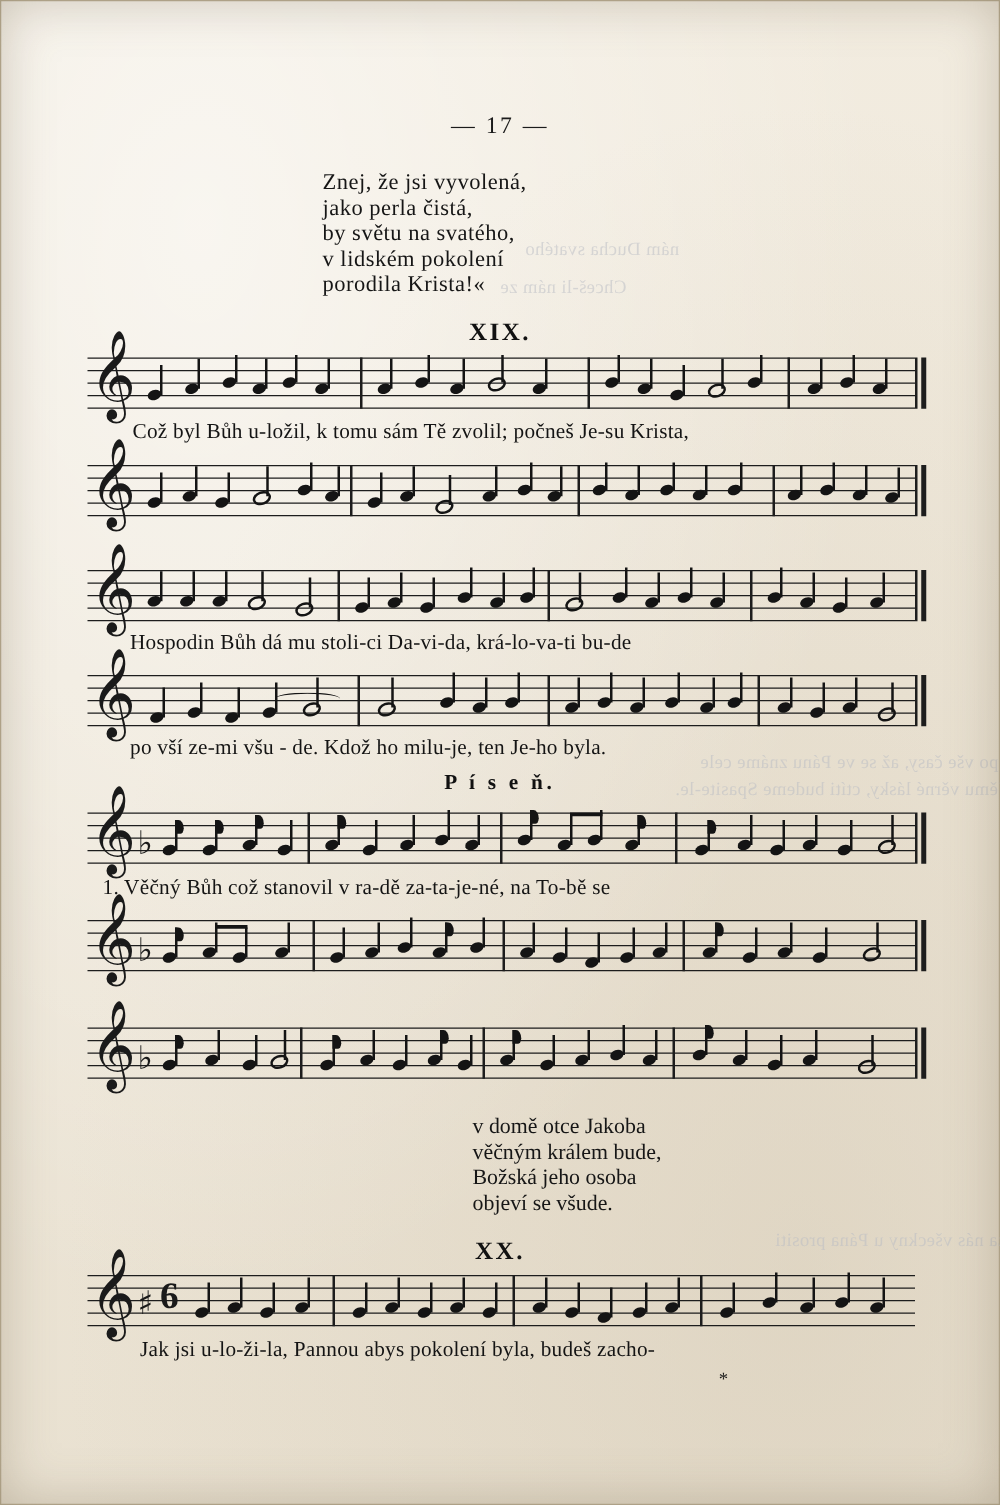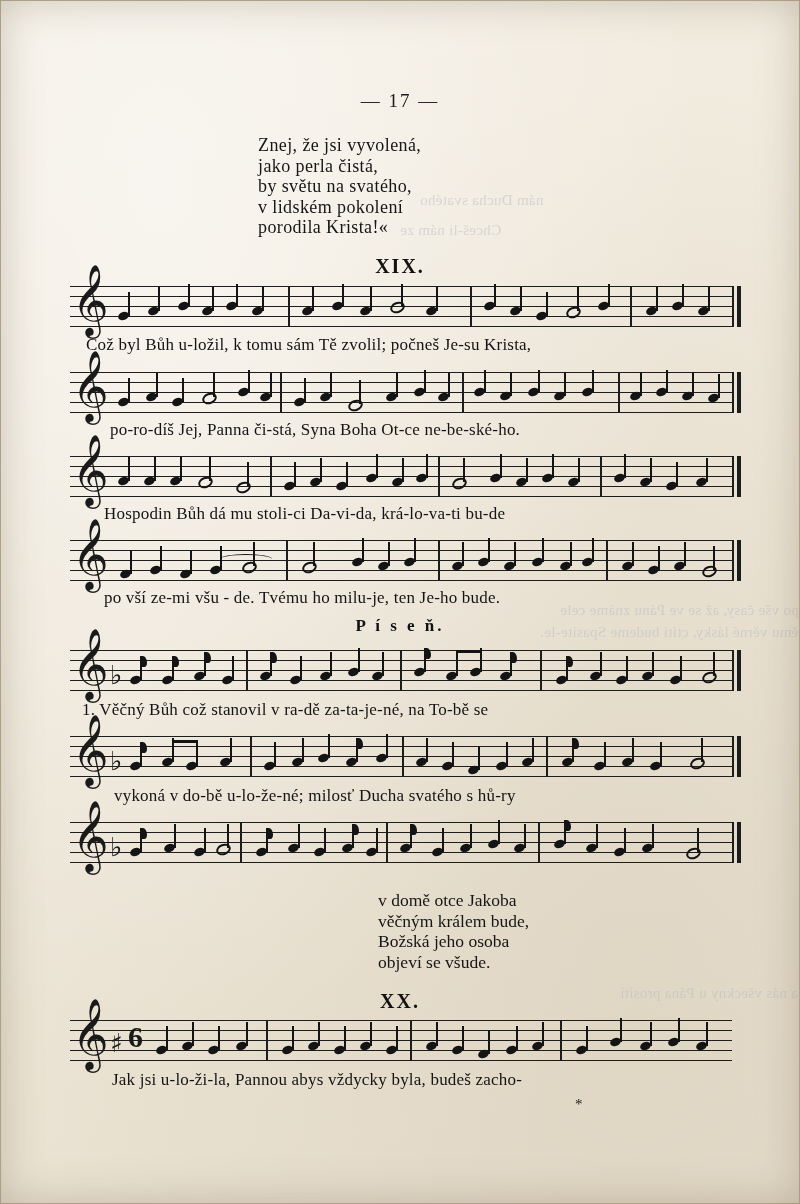--- a/index.html
+++ b/index.html
@@ -292,21 +292,21 @@
         <div class="stem" style="left:538px; top:2px; height:22px;"></div>
 
       <div class="note" style="left:576px; top:25px;"></div>
         <div class="stem" style="left:586px; top:5px; height:24px;"></div>
       <div class="note" style="left:602px; top:20px;"></div>
         <div class="stem" style="left:612px; top:2px; height:22px;"></div>
       <div class="note" style="left:628px; top:25px;"></div>
         <div class="stem" style="left:638px; top:5px; height:24px;"></div>
     </div>
   </div>
-  <div class="lyric" style="top:335px; left:86px;">Což byl Bůh u-ložil, k tomu sám Tě zvolil; počneš Je-su Krista,</div>
+  <div class="lyric" style="top:335px; left:106px;">Což byl Bůh u-ložil, k tomu sám Tě zvolil; počneš Je-su Krista,</div>
 
   <div class="stave-block" style="top:368px;">
     <div class="stave">
       <div class="line l0"></div>
         <div class="line l1"></div>
         <div class="line l2"></div>
         <div class="line l3"></div>
         <div class="line l4"></div>
       <div class="clef">𝄞</div>
       <div class="barline" style="left:210px;"></div>
@@ -357,21 +357,20 @@
       <div class="note" style="left:560px; top:24px;"></div>
         <div class="stem" style="left:570px; top:4px; height:24px;"></div>
       <div class="note" style="left:586px; top:20px;"></div>
         <div class="stem" style="left:596px; top:2px; height:22px;"></div>
       <div class="note" style="left:612px; top:24px;"></div>
         <div class="stem" style="left:622px; top:4px; height:24px;"></div>
       <div class="note" style="left:638px; top:26px;"></div>
         <div class="stem" style="left:648px; top:6px; height:24px;"></div>
     </div>
   </div>
-  <div class="lyric" style="top:420px; left:110px;">po-ro-díš Jej, Panna či-stá, Syna Boha Ot-ce  ne-be-ské-ho.</div>
 
   <div class="stave-block" style="top:452px;">
     <div class="stave">
       <div class="line l0"></div>
         <div class="line l1"></div>
         <div class="line l2"></div>
         <div class="line l3"></div>
         <div class="line l4"></div>
       <div class="clef">𝄞</div>
       <div class="barline" style="left:200px;"></div>
@@ -482,21 +481,21 @@
       <div class="note" style="left:552px; top:26px;"></div>
         <div class="stem" style="left:562px; top:6px; height:24px;"></div>
       <div class="note" style="left:578px; top:30px;"></div>
         <div class="stem" style="left:588px; top:10px; height:24px;"></div>
       <div class="note" style="left:604px; top:26px;"></div>
         <div class="stem" style="left:614px; top:6px; height:24px;"></div>
       <div class="note open" style="left:632px; top:30px;"></div>
         <div class="stem" style="left:643px; top:10px; height:24px;"></div>
     </div>
   </div>
-  <div class="lyric" style="top:588px; left:104px;">po vší ze-mi  všu  -  de. Tvému ho milu-je, ten Je-ho bude.</div>
+  <div class="lyric" style="top:588px; left:104px;">po vší ze-mi  všu  -  de. Kdož ho milu-je, ten Je-ho byla.</div>
 
   <div class="section-title small" style="top:616px;">P í s e ň.</div>
 
   <div class="stave-block" style="top:646px;">
     <div class="stave">
       <div class="line l0"></div>
         <div class="line l1"></div>
         <div class="line l2"></div>
         <div class="line l3"></div>
         <div class="line l4"></div>
@@ -620,21 +619,20 @@
       <div class="note" style="left:524px; top:30px;"></div>
         <div class="stem" style="left:534px; top:10px; height:24px;"></div>
       <div class="note" style="left:552px; top:26px;"></div>
         <div class="stem" style="left:562px; top:6px; height:24px;"></div>
       <div class="note" style="left:580px; top:30px;"></div>
         <div class="stem" style="left:590px; top:10px; height:24px;"></div>
       <div class="note open" style="left:620px; top:26px;"></div>
         <div class="stem" style="left:631px; top:6px; height:24px;"></div>
     </div>
   </div>
-  <div class="lyric" style="top:786px; left:114px;">vykoná v do-bě  u-lo-že-né; milosť Ducha svatého s hů-ry</div>
 
   <div class="stave-block" style="top:818px;">
     <div class="stave">
       <div class="line l0"></div>
         <div class="line l1"></div>
         <div class="line l2"></div>
         <div class="line l3"></div>
         <div class="line l4"></div>
       <div class="clef">𝄞</div>
       <div class="keysig" style="left:40px; top:16px;">♭</div>
@@ -752,16 +750,16 @@
       <div class="note" style="left:540px; top:22px;"></div>
         <div class="stem" style="left:550px; top:2px; height:24px;"></div>
       <div class="note" style="left:570px; top:26px;"></div>
         <div class="stem" style="left:580px; top:6px; height:24px;"></div>
       <div class="note" style="left:598px; top:22px;"></div>
         <div class="stem" style="left:608px; top:2px; height:24px;"></div>
       <div class="note" style="left:626px; top:26px;"></div>
         <div class="stem" style="left:636px; top:6px; height:24px;"></div>
     </div>
   </div>
-  <div class="lyric" style="top:1070px; left:112px;">Jak jsi  u-lo-ži-la, Pannou abys vždycky byla, budeš zacho-</div>
+  <div class="lyric" style="top:1070px; left:112px;">Jak jsi  u-lo-ži-la, Pannou abys pokolení byla, budeš zacho-</div>
 
   <div class="asterisk" style="top:1096px; left:575px;">*</div>
 </div>
 
 </body></html>

